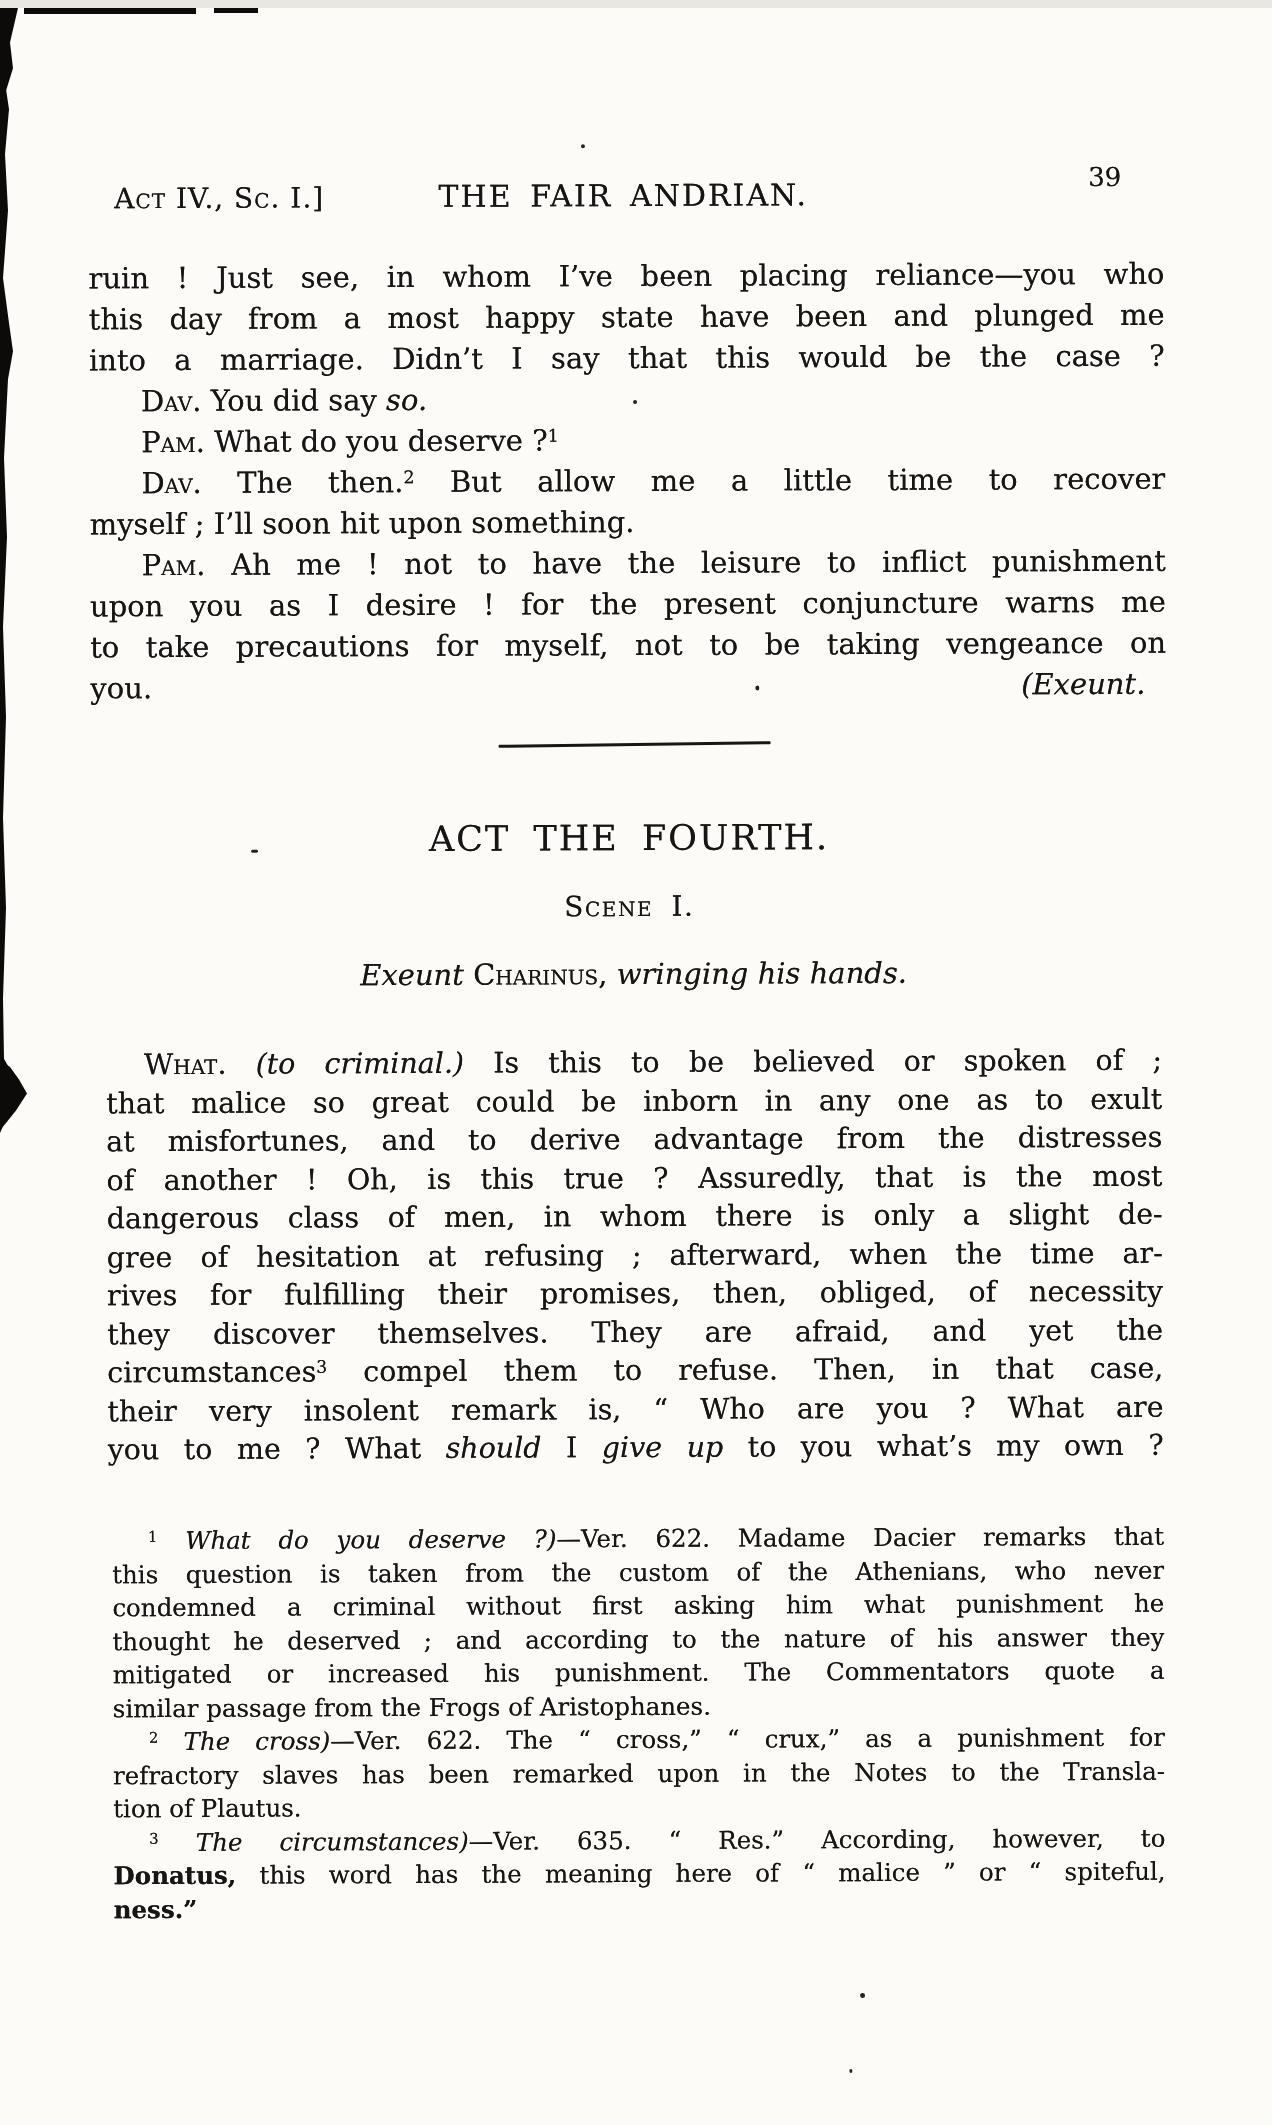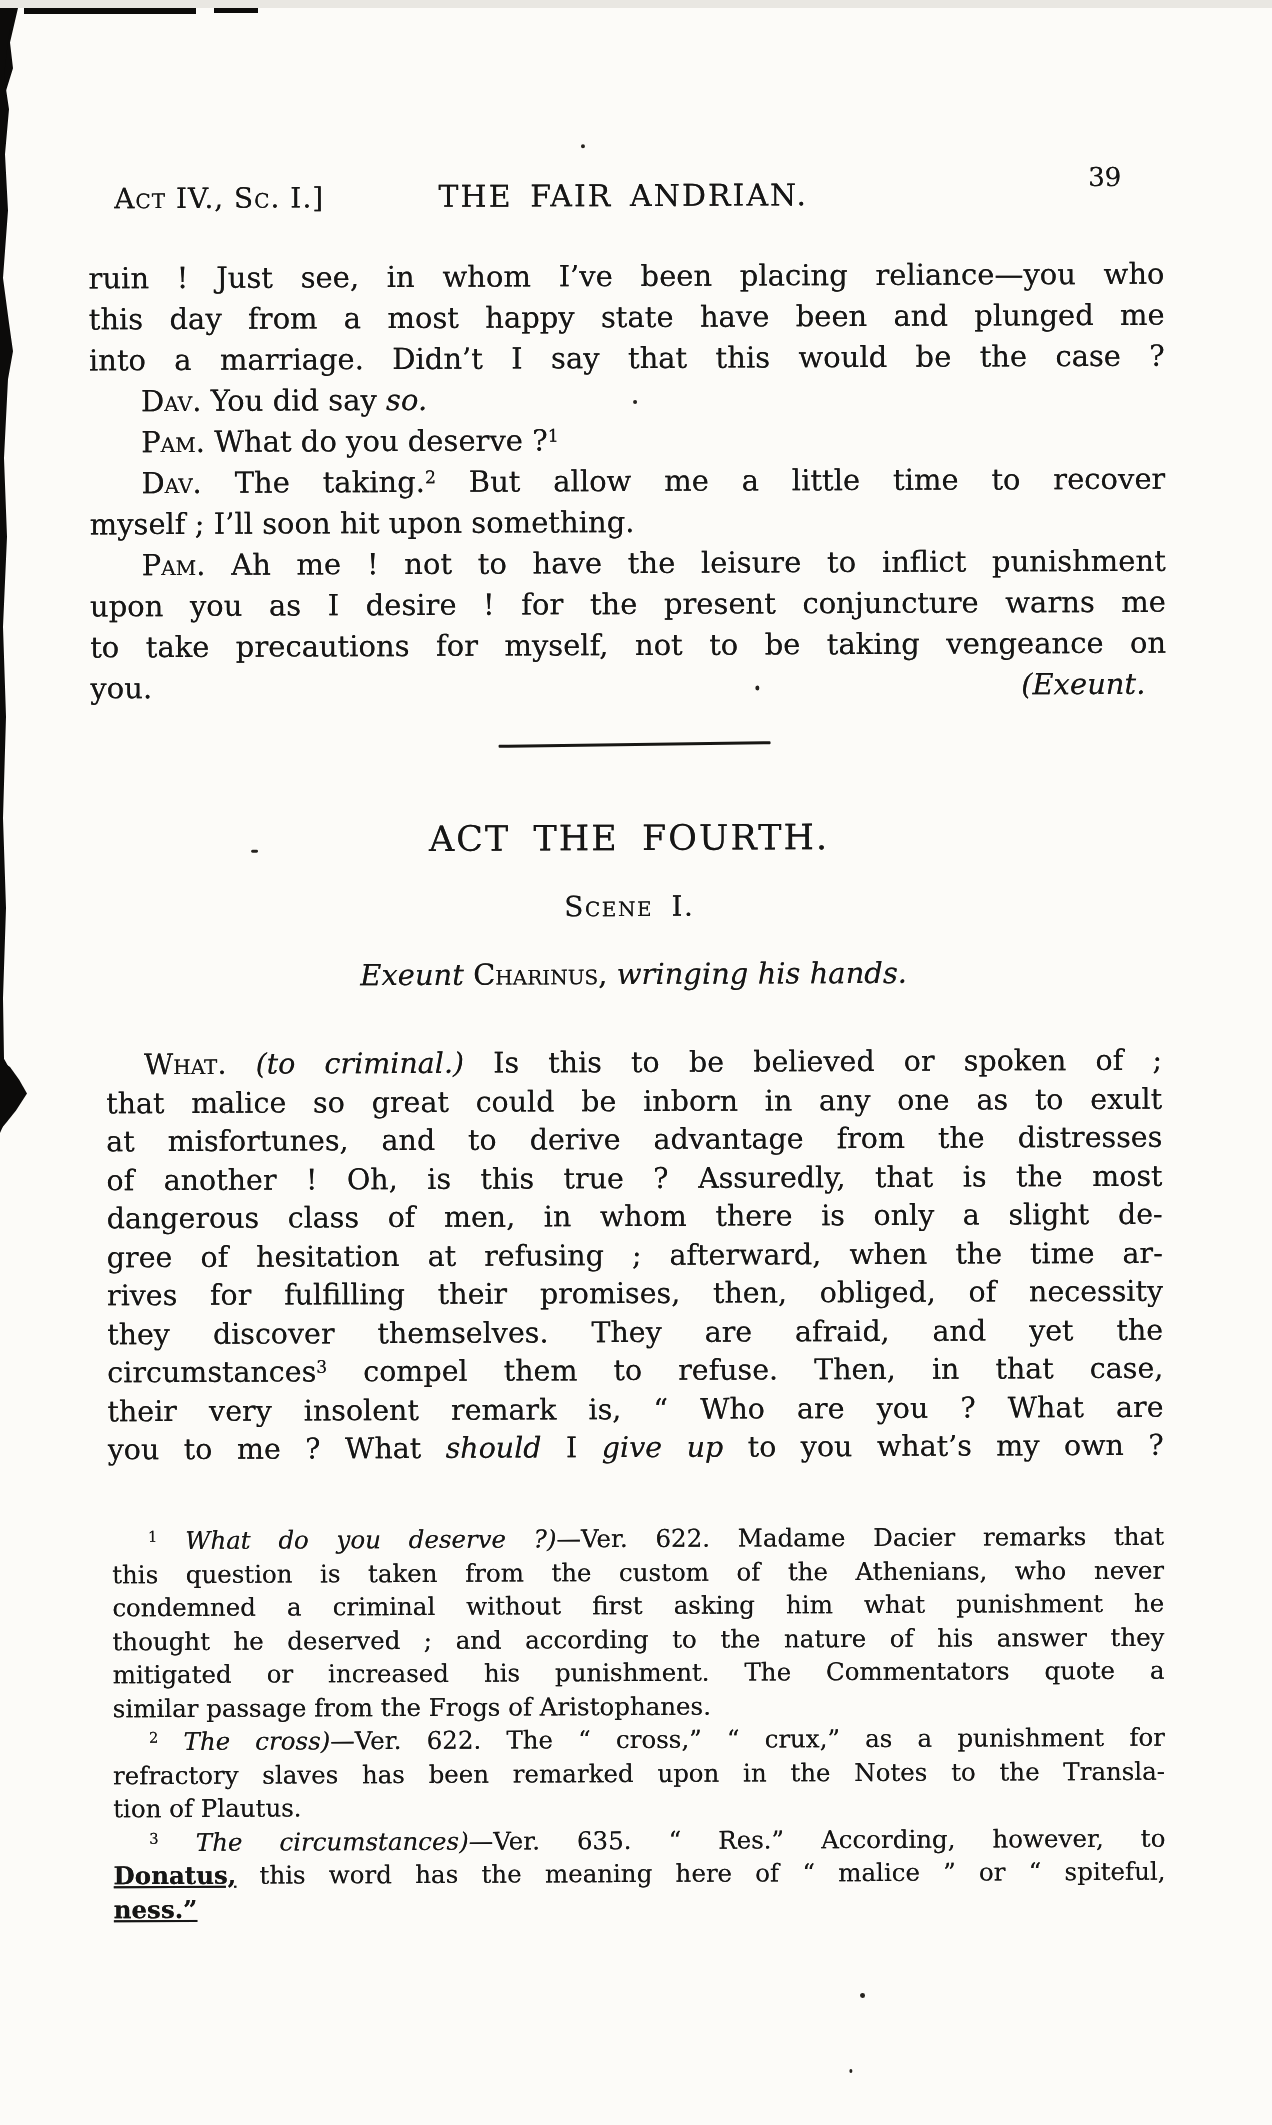--- a/index.html
+++ b/index.html
@@ -29,21 +29,21 @@
   .footnotes .ind{text-indent:36px;}
   .stage{position:absolute;left:106px;top:946px;width:1056px;font-size:29px;}
   .stage .line{height:40px;line-height:40px;text-align:center;}
   
   .act{position:absolute;left:92px;top:810px;width:1076px;text-align:center;font-size:35px;letter-spacing:2px;word-spacing:10px;white-space:nowrap;}
   .scene{position:absolute;left:92px;top:882px;width:1076px;text-align:center;font-size:28px;font-variant:small-caps;letter-spacing:1.5px;word-spacing:8px;white-space:nowrap;}
   .rule{position:absolute;left:500px;top:735px;width:272px;height:3px;background:#181715;transform:rotate(-0.5deg);border-radius:1px;}
   
   .i{font-style:italic;}
   .sc{font-variant:small-caps;}
-  .b{font-weight:bold;text-decoration:underline;}
+  .b{font-weight:bold;}
   .sup{font-size:.6em;vertical-align:.5em;line-height:0;}
   .right{position:absolute;right:21px;text-indent:0;}
   
   .art{position:absolute;background:#0c0b0a;}
   .art.corner{left:0;top:0;width:18px;height:86px;clip-path:polygon(0 0,18px 0,10px 40%,13px 70%,5px 100%,0 100%);}
   .art.strip{left:0;top:0;width:16px;height:1125px;
     clip-path:polygon(0 0,13px 0,8px 3%,4px 6%,9px 9%,5px 13%,8px 18%,3px 24%,9px 28%,13px 30.5%,8px 33%,4px 40%,7px 47%,3px 55%,6px 63%,3px 72%,6px 80%,3px 88%,4px 93.4%,11px 94.5%,24px 96.2%,14px 98%,5px 99%,0 100%);}
   .art.blob{left:0;top:1052px;width:27px;height:70px;clip-path:polygon(0 0,10px 10%,19px 28%,27px 48%,16px 72%,6px 90%,0 100%);}
   .art.topbar1{left:24px;top:0;width:172px;height:6px;}
   .art.topbar2{left:214px;top:0;width:44px;height:5px;}
@@ -58,21 +58,21 @@
     <span class="hleft">Act IV., Sc. I.]</span>
     <span class="hcenter">THE FAIR ANDRIAN.</span>
     <span class="hright">39</span>
 
     <div class="dialogue lines">
         <div class="line j"><span>ruin !   Just see, in whom I’ve been placing reliance—you who</span></div>
         <div class="line j"><span>this day from a most happy state have been and plunged me</span></div>
         <div class="line j"><span>into a marriage.   Didn’t I say that this would be the case ?</span></div>
         <div class="line ind"><span class="sc">Dav.</span><span> You did say </span><span class="i">so.</span></div>
         <div class="line ind"><span class="sc">Pam.</span><span> What do you deserve ?</span><span class="sup">1</span></div>
-        <div class="line j ind"><span class="sc">Dav.</span><span> The taking.</span><span class="sup">2</span><span>  But allow me a little time to recover</span></div>
+        <div class="line j ind"><span class="sc">Dav.</span><span> The then.</span><span class="sup">2</span><span>  But allow me a little time to recover</span></div>
         <div class="line"><span>myself ; I’ll soon hit upon something.</span></div>
         <div class="line j ind"><span class="sc">Pam.</span><span> Ah me !  not to have the leisure to inflict punishment</span></div>
         <div class="line j"><span>upon you as I desire !  for the present conjuncture warns me</span></div>
         <div class="line j"><span>to take precautions for myself, not to be taking vengeance on</span></div>
         <div class="line exeunt"><span>you.</span><span class="i right">(Exeunt.</span></div>
       </div>
 
     <div class="rule"></div>
 
     <div class="act">ACT THE FOURTH.</div>

